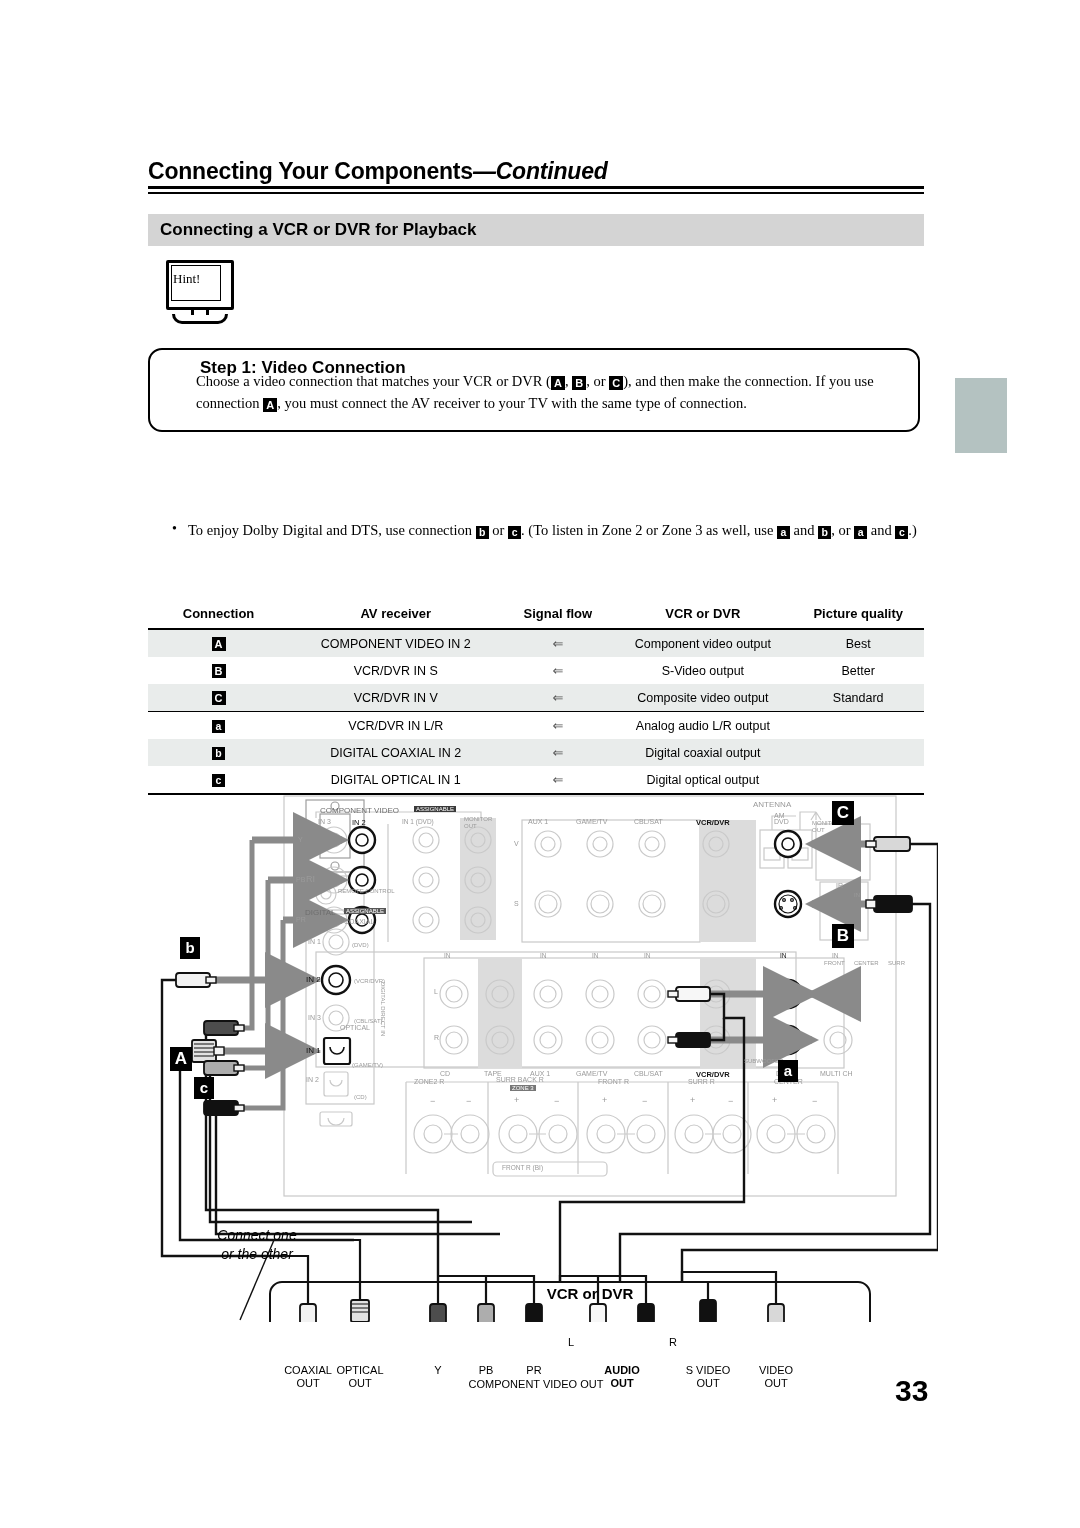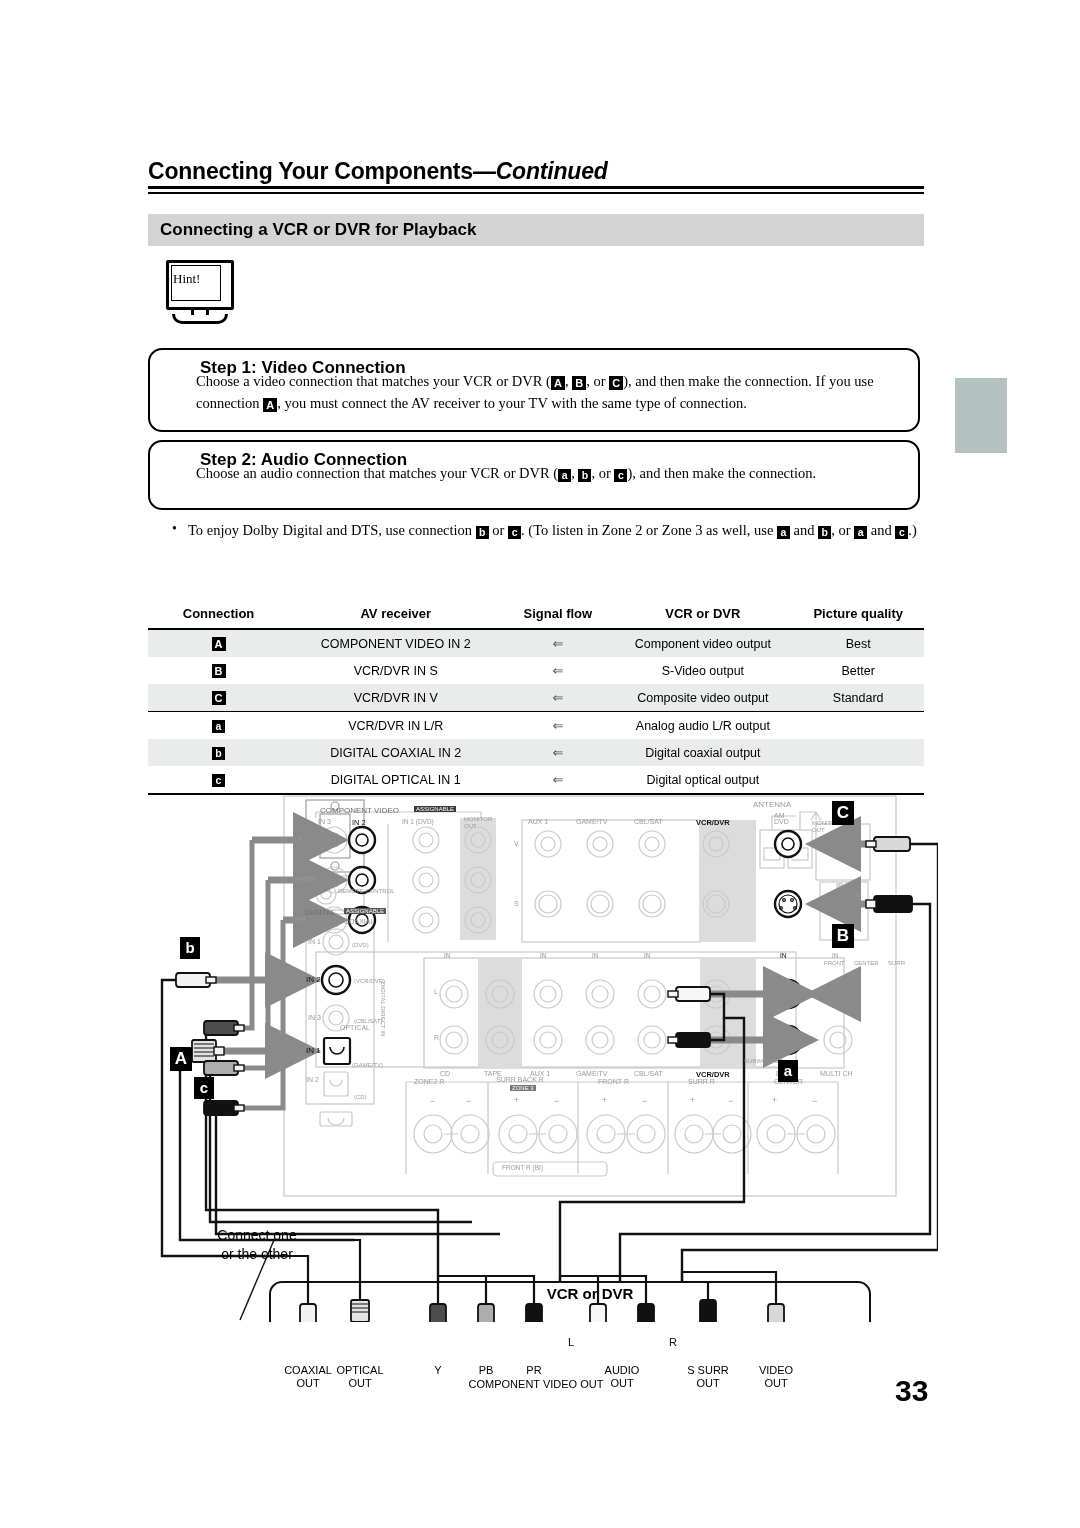--- a/index.html
+++ b/index.html
@@ -98,24 +98,20 @@
     <div class="tv-txt">Hint!</div>
     <div class="tv-neck"></div>
     <div class="tv-base"></div>
   </div>
 
   <div class="stepbox" id="step1">
     <div class="step-title">Step 1: Video Connection</div>
     <div class="step-body"><span>Choose a video connection that matches your VCR or DVR (</span><span class="bg up">A</span><span>, </span><span class="bg up">B</span><span>, or </span><span class="bg up">C</span><span>), and then make the connection. If you use connection </span><span class="bg up">A</span><span>, you must connect the AV receiver to your TV with the same type of connection.</span></div>
   </div>
 
-  <div class="stepbox" id="step2">
-    <div class="step-title">Step 2: Audio Connection</div>
-    <div class="step-body"><span>Choose an audio connection that matches your VCR or DVR (</span><span class="bg lo">a</span><span>, </span><span class="bg lo">b</span><span>, or </span><span class="bg lo">c</span><span>), and then make the connection.</span></div>
-  </div>
 
   <div class="bullets">
     <div class="bl"><span>To enjoy Dolby Digital and DTS, use connection </span><span class="bg lo">b</span><span> or </span><span class="bg lo">c</span><span>. (To listen in Zone 2 or Zone 3 as well, use </span><span class="bg lo">a</span><span> and </span><span class="bg lo">b</span><span>, or </span><span class="bg lo">a</span><span> and </span><span class="bg lo">c</span><span>.)</span></div>
   </div>
 
   <table class="tbl">
     <thead>
       <tr class="topline">
         <th class="col-conn">Connection</th>
         <th class="col-av">AV receiver</th>
@@ -628,27 +624,27 @@
     <div class="outlbl" style="left:126px;top:582px;width:68px;white-space:pre-line;">COAXIAL
 OUT</div>
     <div class="outlbl" style="left:178px;top:582px;width:68px;white-space:pre-line;">OPTICAL
 OUT</div>
     <div class="outlbl" style="left:276px;top:582px;width:28px;">Y</div>
     <div class="outlbl" style="left:324px;top:582px;width:28px;">PB</div>
     <div class="outlbl" style="left:372px;top:582px;width:28px;">PR</div>
     <div class="outlbl" style="left:268px;top:596px;width:240px;">COMPONENT VIDEO OUT</div>
     <div class="outlbl" style="left:416px;top:554px;width:14px;">L</div>
     <div class="outlbl" style="left:518px;top:554px;width:14px;">R</div>
-    <div class="outlbl" style="left:440px;top:582px;width:68px;white-space:pre-line;">AUDIO
+    <div class="outlbl" style="left:440px;top:582px;width:68px;white-space:pre-line;font-weight:bold;">AUDIO
 OUT</div>
-    <div class="outlbl" style="left:524px;top:582px;width:72px;white-space:pre-line;">S SURR
+    <div class="outlbl" style="left:524px;top:582px;width:72px;white-space:pre-line;">S VIDEO
 OUT</div>
     <div class="outlbl" style="left:596px;top:582px;width:64px;white-space:pre-line;">VIDEO
 OUT</div>
 
-    <div class="connect-note" style="white-space:pre-line;">Connect one
+    <div class="connect-note" style="white-space:pre-line;font-style:italic;">Connect one
 or the other</div>
     <div class="vcrname">VCR or DVR</div>
   </div>
 
   <div class="pageno">33</div>
 
 </div>
 
 </body></html>

